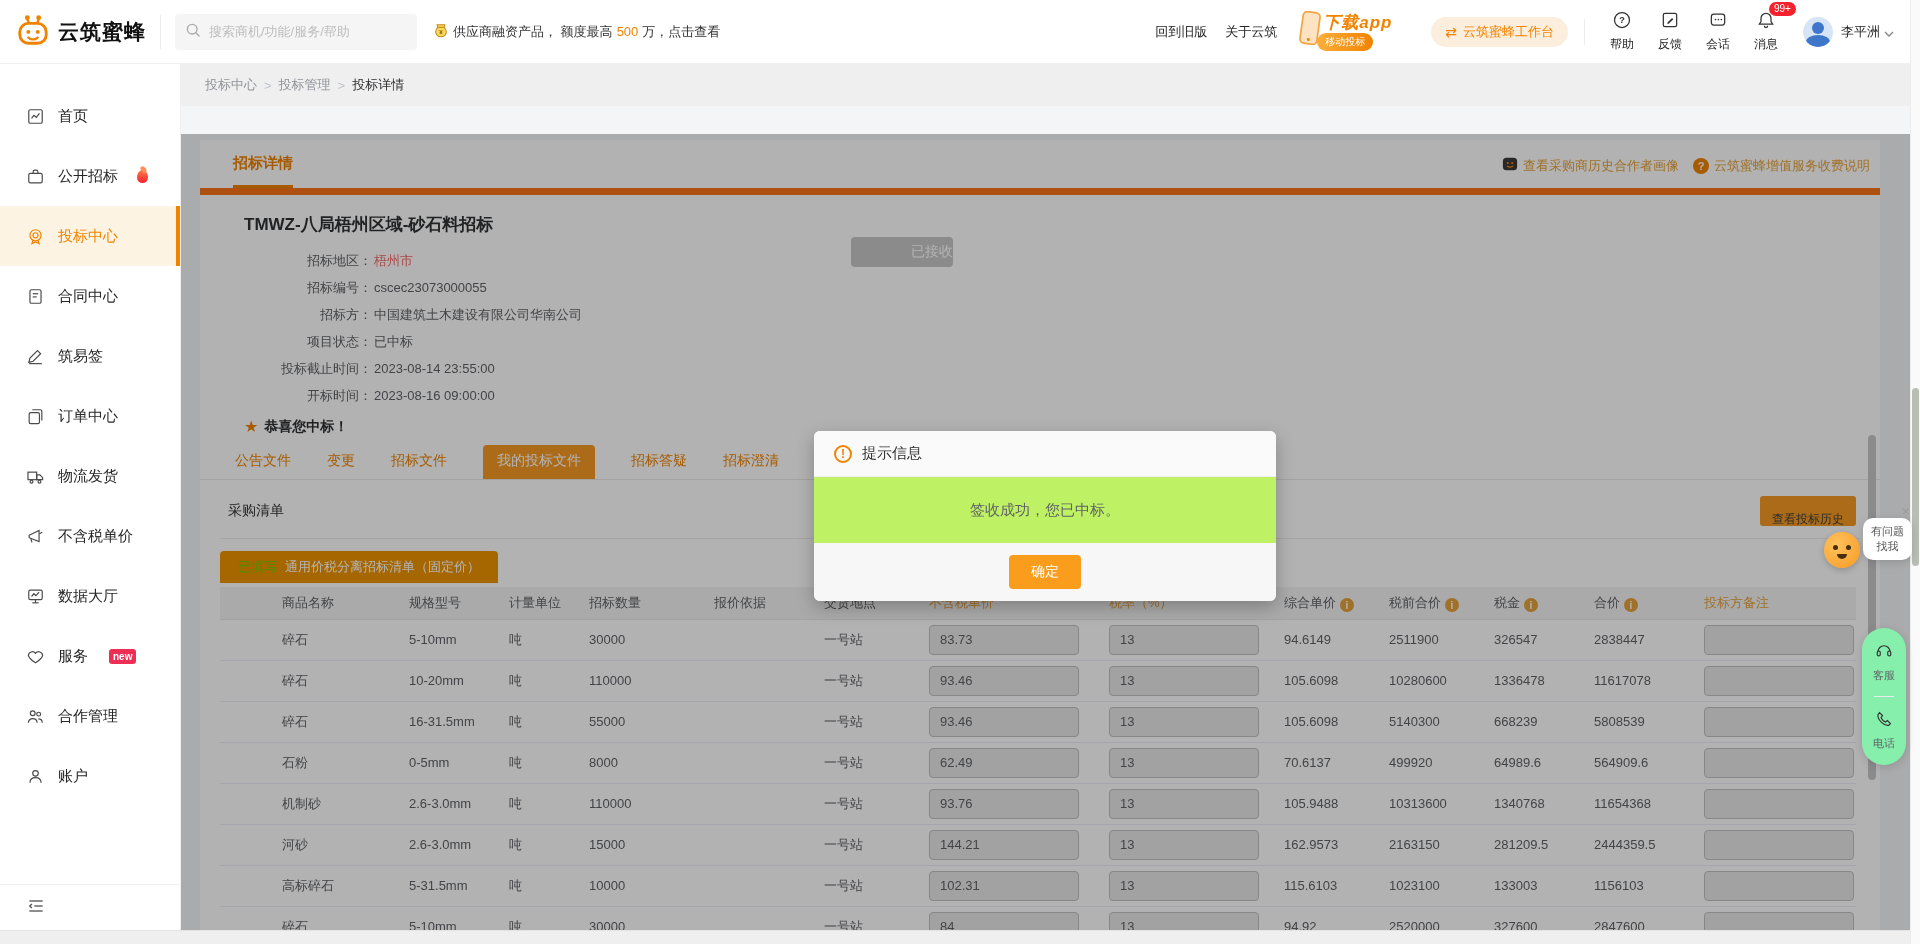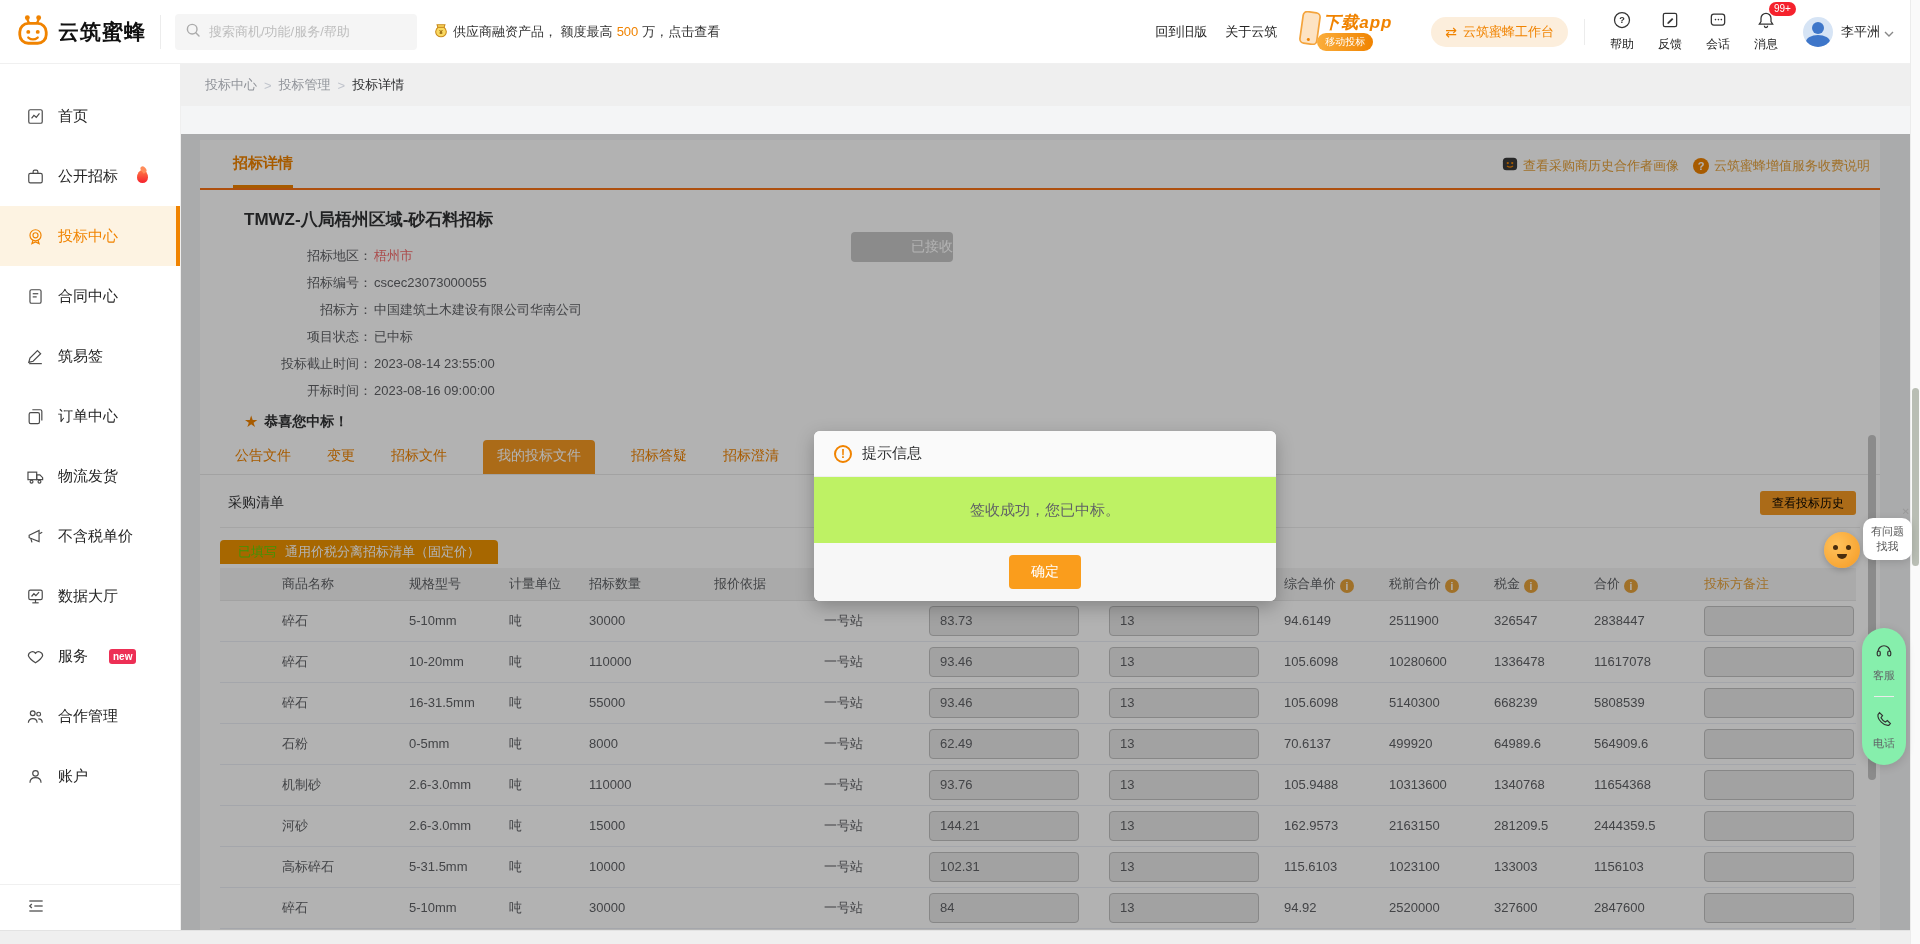--- a/index.html
+++ b/index.html
@@ -45,21 +45,21 @@
   .side-footer { position:absolute; left:0; right:0; bottom:0; height:46px; border-top:1px solid #F0F0F0; display:flex; align-items:center; padding-left:26px; cursor:pointer; }
 
   
   .content { position:absolute; left:181px; top:64px; right:0; bottom:0; background:#F4F5F6; overflow:hidden; }
   .breadcrumb { height:42px; background:#EFEFEF; display:flex; align-items:center; padding-left:24px; font-size:13px; }
   .crumb { color:#909399; cursor:pointer; }
   .crumb.current { color:#303133; cursor:default; }
   .crumb-sep { color:#C0C4CC; margin:0 7px; }
 
   .panel { position:absolute; left:19px; top:76px; width:1680px; height:1200px; background:#fff; z-index:1; }
-  .panel-tabbar { padding-top:14px; border-bottom:2px solid #f97316; position:relative; }
+  .panel-tabbar { padding-top:14px; border-bottom:7px solid #f97316; position:relative; }
   .panel-tab { display:inline-block; margin-left:33px; padding-bottom:12px; font-size:15px; font-weight:bold; color:#F08300; border-bottom:3px solid #F08300; cursor:pointer; }
   .head-links { position:absolute; right:10px; top:16px; display:flex; align-items:center; gap:14px; }
   .head-link { display:flex; align-items:center; gap:5px; font-size:13px; color:#E6A23C; cursor:pointer; }
   .qmark { width:16px; height:16px; border-radius:50%; background:#F08300; color:#fff; font-size:11px; font-weight:bold; display:flex; align-items:center; justify-content:center; }
 
   .info { position:relative; padding:18px 24px 0 44px; }
   .bid-title { font-size:17px; font-weight:bold; color:#303133; line-height:24px; margin-bottom:10px; }
   .fields { font-size:13px; color:#606266; }
   .field { line-height:27px; display:flex; }
   .flabel { display:inline-block; width:128px; text-align:right; }
@@ -69,23 +69,23 @@
   .received-btn { position:absolute; left:651px; top:42px; width:102px; height:30px; background:#C8C8C8; color:#fff; font-size:14px; border:none; border-radius:4px; cursor:default;text-align:right; }
   .congrats { margin-top:8px; display:flex; align-items:center; gap:6px; font-size:14px; font-weight:bold; color:#303133; }
   .star { color:#F08300; font-size:16px; font-weight:normal; }
 
   .tabs-row { margin-top:14px; height:30px; display:flex; align-items:flex-end; gap:36px; padding-left:35px; border-bottom:1px solid #E8E8E8; }
   .tab { font-size:14px; color:#F08300; padding-bottom:9px; cursor:pointer; white-space:nowrap; }
   .tab.active { background:#F59A23; color:#fff; border-radius:4px 4px 0 0; padding:7px 14px 9px; }
 
   .purchase-head { display:flex; justify-content:space-between; align-items:center; padding:16px 24px 12px 28px; }
   .purchase-title { font-size:14px; color:#303133; }
-  .history-btn { height:24px; padding:4px 12px; background:#F59A23; border:none; border-radius:3px; color:#000000; font-size:12px; cursor:pointer; }
+  .history-btn { height:24px; padding:15px 12px; background:#F59A23; border:none; border-radius:3px; color:#404040; font-size:12px; cursor:pointer; }
   .purchase-divider { border-bottom:1px solid #ECECEC; margin:0 20px; }
-  .list-tab { display:inline-flex; align-items:center; gap:8px; margin:12px 0 0 20px; height:24px; padding:0 18px; background:#EF9400; border-radius:4px 4px 0 0; font-size:13px; }
+  .list-tab { display:inline-flex; align-items:center; gap:8px; margin:12px 0 0 20px; height:32px; padding:0 18px; background:#EF9400; border-radius:4px 4px 0 0; font-size:13px; }
   .list-status { color:#5FD30A; }
   .list-name { color:#fff; }
 
   table.bid-table { margin:4px 20px 0; width:1636px; border-collapse:collapse; table-layout:fixed; font-size:13px; color:#606266; }
   .bid-table th { height:32px; background:#F4F4F4; font-weight:normal; text-align:left; padding-left:14px; border-bottom:1px solid #E8E8E8; white-space:nowrap; overflow:hidden; }
   .bid-table th:first-child, .bid-table td:first-child { padding-left:62px; }
   .bid-table th.req { color:#E6A23C; }
   .bid-table td { height:41px; padding-left:14px; border-bottom:1px solid #EBEEF5; white-space:nowrap; overflow:hidden; }
   .info-i { display:inline-flex; width:14px; height:14px; border-radius:50%; background:#E6A23C; color:#fff; font-size:10px; font-weight:bold; align-items:center; justify-content:center; margin-left:4px; vertical-align:-2px; font-style:normal; }
   .tbl-input { width:150px; height:30px; background:#E9E9E9; border:1px solid #C2C2C2; border-radius:4px; line-height:28px; padding-left:10px; color:#606266; }

